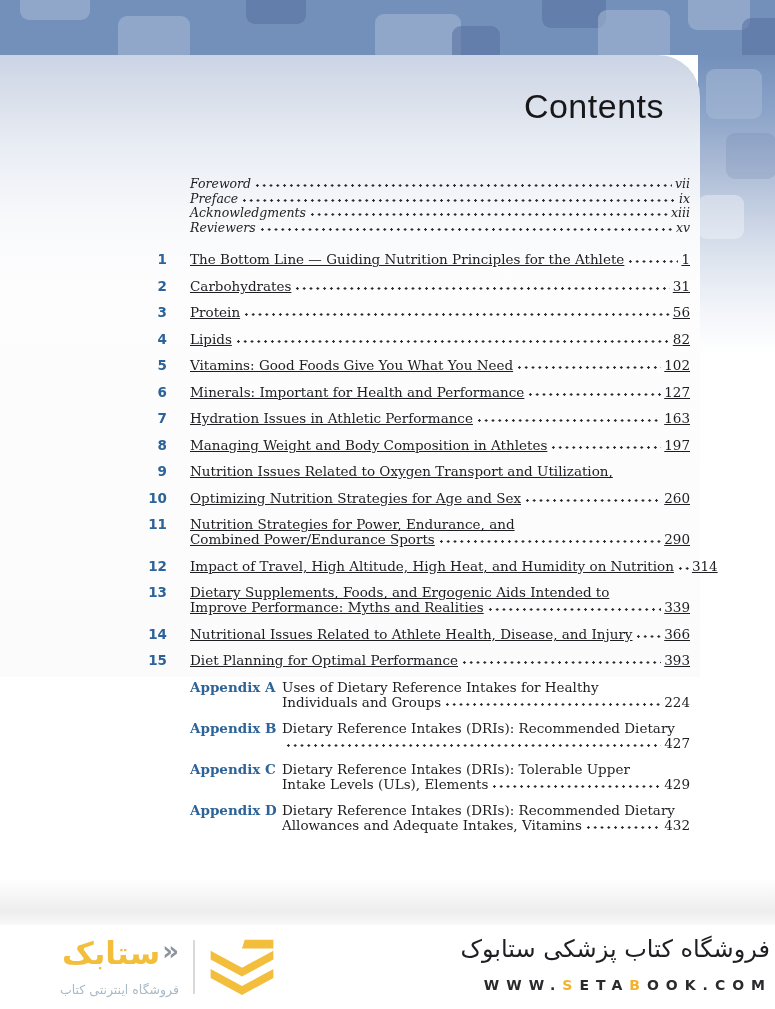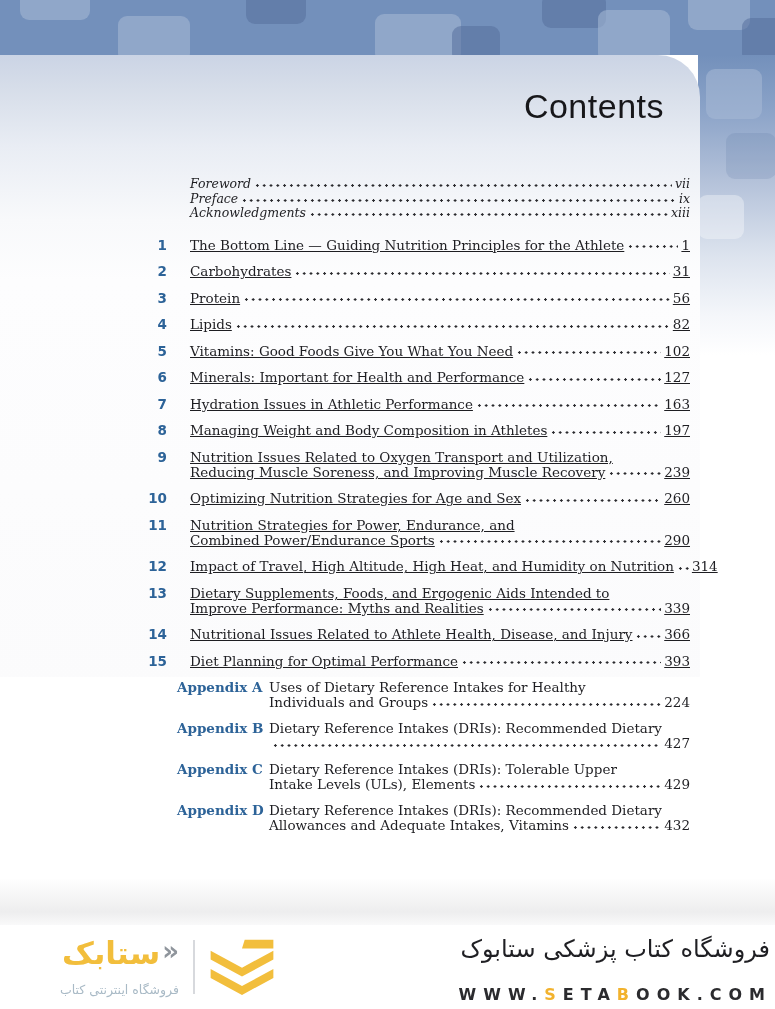--- a/index.html
+++ b/index.html
@@ -49,21 +49,21 @@
           background-size:6.8px 6.8px;background-repeat:repeat-x;
           background-position:left bottom 2.5px;}
   .pg{white-space:nowrap;}
   .ch-row{display:flex;margin-bottom:11.5px;}
   .num{flex:0 0 27px;text-align:right;font-family:"DejaVu Sans",sans-serif;font-weight:bold;
        font-size:13.5px;color:var(--number-blue,#2d6398);}
   .body{flex:1 1 auto;margin-left:23px;text-decoration:underline;}
   .tline{display:flex;align-items:baseline;}
   .txt{white-space:nowrap;}
   .appendices{margin-top:8px;}
-  .app-row{display:flex;margin-left:37px;margin-bottom:11px;}
+  .app-row{display:flex;margin-left:50px;margin-bottom:11px;}
   .app-label{flex:0 0 92px;font-weight:bold;color:var(--number-blue,#2d6398);white-space:nowrap;}
   .app-body{flex:1 1 auto;}
 
   
   .scan-shadow{position:absolute;left:0;top:878px;width:775px;height:47px;
                background:linear-gradient(180deg,rgba(110,110,118,0) 0%,
                           rgba(110,110,118,0.12) 72%,rgba(110,110,118,0.04) 100%);}
 
   
   .footer{position:absolute;left:0;top:925px;width:775px;height:84px;background:#ffffff;}
@@ -74,21 +74,21 @@
            color:var(--logo-gold,#f2be3c);}
   .guillemet{font-family:"DejaVu Sans",sans-serif;font-size:26px;font-weight:bold;color:#8f959c;
              margin-left:2px;transform:translateY(-2px);}
   .wordmark-sub{direction:rtl;font-family:"DejaVu Sans",sans-serif;font-size:12.5px;
                 color:#a9bac6;margin-top:12px;}
   .logo-divider{width:2px;height:54px;background:#d7d9dd;margin:0 10px 0 14px;}
   .chevron-mark{width:74px;height:60px;}
   .footer-right{position:absolute;right:3px;top:10px;text-align:right;}
   .fa-title{direction:rtl;font-family:"DejaVu Sans",sans-serif;font-size:24px;color:#1f1f23;
             padding-right:2px;}
-  .website{margin-top:22px;font-family:"DejaVu Sans",sans-serif;font-weight:bold;font-size:16px;
+  .website{margin-top:14px;font-family:"DejaVu Sans",sans-serif;font-weight:bold;font-size:14px;
            letter-spacing:7px;color:#2b2b2e;white-space:nowrap;}
   .website .seg{color:#2b2b2e;}
   .website .accent{color:var(--accent-gold,#f2b22d);}
 </style>
 </head>
 <body>
 
 <div class="page">
 
   <div class="header-band">
@@ -123,20 +123,25 @@
         <div class="fm-row">
           <span class="fm-label">Preface</span>
           <span class="leader"></span>
           <span class="pg">ix</span>
         </div>
         <div class="fm-row">
           <span class="fm-label">Acknowledgments</span>
           <span class="leader"></span>
           <span class="pg">xiii</span>
         </div>
+        <div class="fm-row">
+          <span class="fm-label">Reviewers</span>
+          <span class="leader"></span>
+          <span class="pg">xv</span>
+        </div>
       </div>
     <div id="chapters">
         <div class="ch-row">
           <div class="num">1</div>
           <div class="body">
             <div class="tline">
               <span class="txt">The Bottom Line — Guiding Nutrition Principles for the Athlete</span>
               <span class="leader"></span>
               <span class="pg">1</span>
             </div>
@@ -209,25 +214,20 @@
               <span class="txt">Managing Weight and Body Composition in Athletes</span>
               <span class="leader"></span>
               <span class="pg">197</span>
             </div>
           </div>
         </div>
         <div class="ch-row">
           <div class="num">9</div>
           <div class="body">
             <div class="pline">Nutrition Issues Related to Oxygen Transport and Utilization,</div>
-            <div class="tline">
-              <span class="txt">Reducing Muscle Soreness, and Improving Muscle Recovery</span>
-              <span class="leader"></span>
-              <span class="pg">239</span>
-            </div>
           </div>
         </div>
         <div class="ch-row">
           <div class="num">10</div>
           <div class="body">
             <div class="tline">
               <span class="txt">Optimizing Nutrition Strategies for Age and Sex</span>
               <span class="leader"></span>
               <span class="pg">260</span>
             </div>

